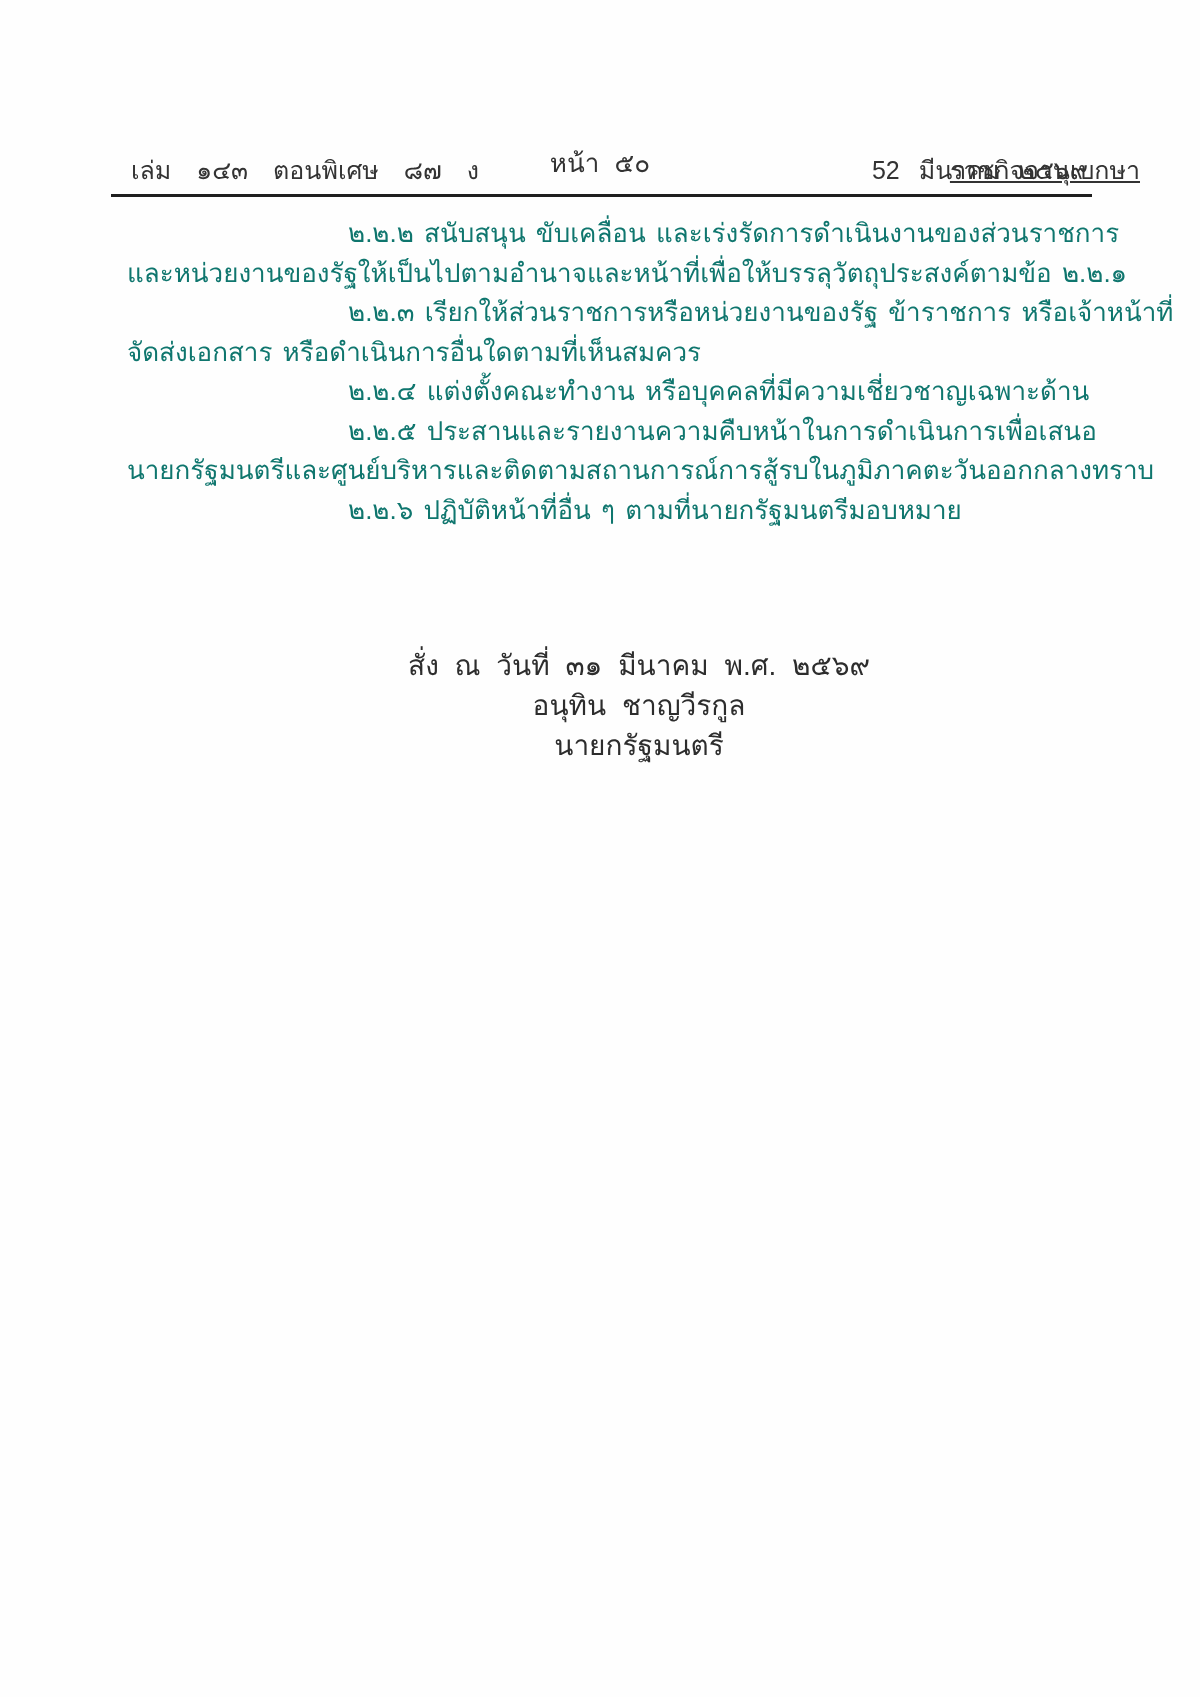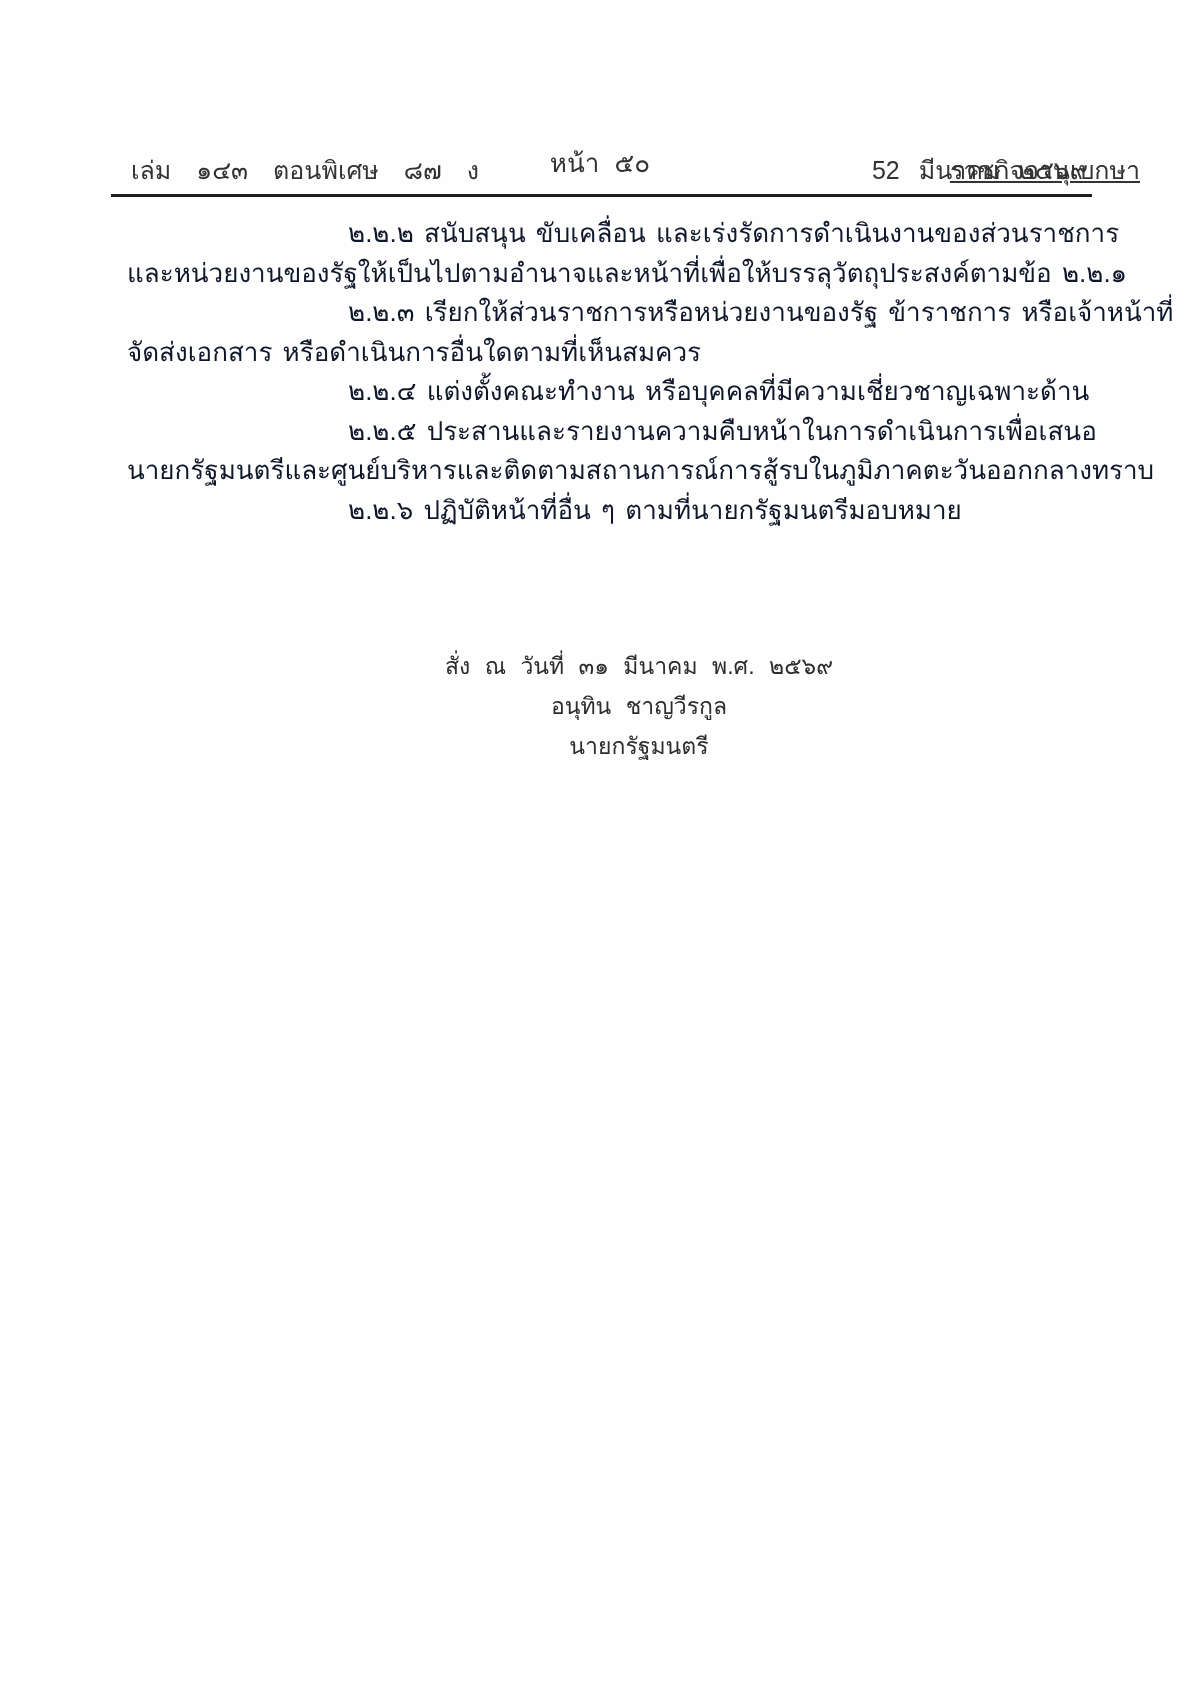--- a/index.html
+++ b/index.html
@@ -70,38 +70,38 @@
     border-top: 3px solid #1e1e1e;
   }
   
   .body-block {
     position: absolute;
     top: 214px;
     left: 127px;
     width: 965px;
     font-size: 26px;
     line-height: 39.5px;
-    color: #0f172a;
+    color: #0f766e;
   }
   .body-line {
     white-space: nowrap;
     word-spacing: 3px;
   }
   .body-line.indent {
     padding-left: 221px;
   }
   
   .signature-block {
     position: absolute;
     top: 646px;
     left: 0;
     right: 0;
     padding-left: 78px;
     text-align: center;
-    font-size: 23px;
+    font-size: 28px;
     line-height: 40px;
     color: #2d2d2d;
   }
   .signature-line {
     white-space: nowrap;
     word-spacing: 8px;
   }
 </style>
 </head>
 <body>

